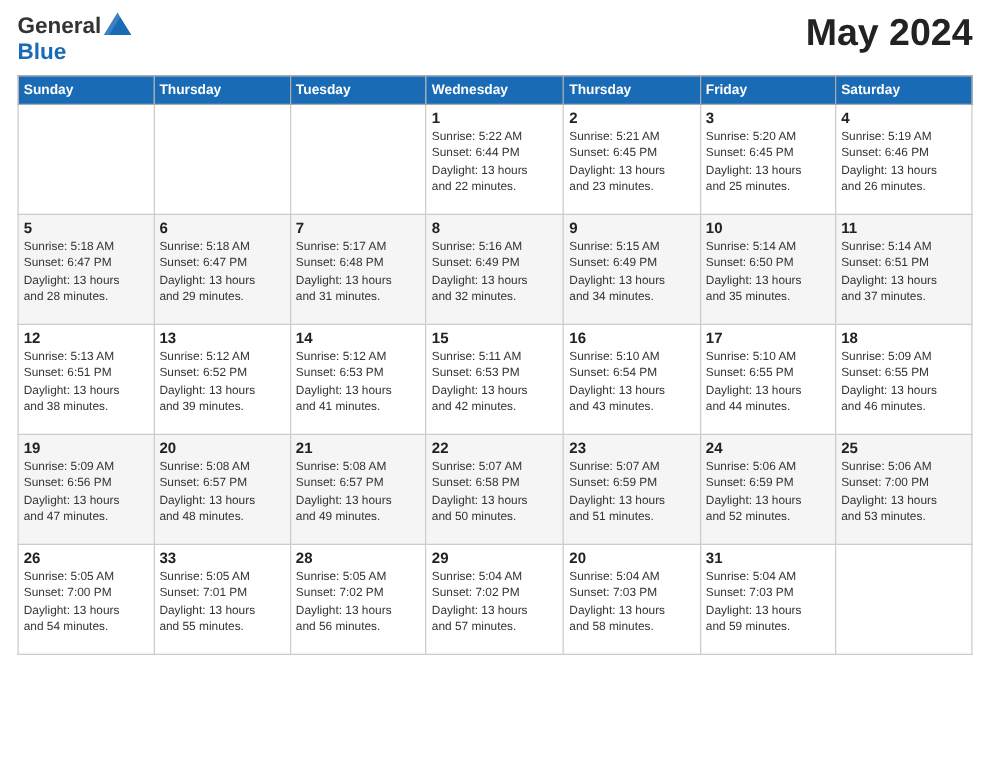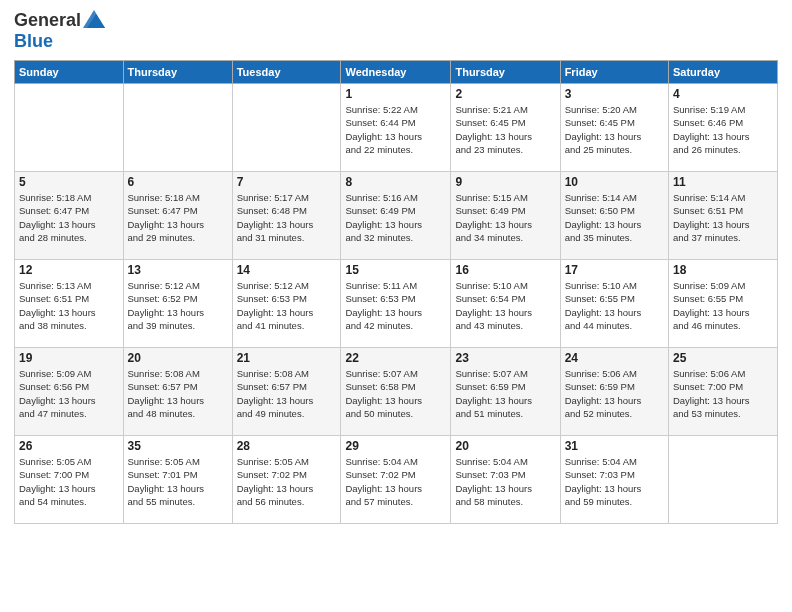--- a/index.html
+++ b/index.html
@@ -110,20 +110,21 @@
         <svg class="logo-icon" viewBox="0 0 22 18" xmlns="http://www.w3.org/2000/svg">
           <polygon points="0,18 11,0 22,18" fill="#1a6bb5" opacity="0.85"></polygon>
           <polygon points="4,18 13,4 22,18" fill="#1a6bb5"></polygon>
         </svg>
       </div>
       <div>
         <span class="logo-blue">Blue</span>
       </div>
     </div>
     <div class="title-block">
+      <div class="month-title">May 2024</div>
     </div>
   </div>
 
   <table class="calendar">
     <thead>
       <tr>
         <th>Sunday</th>
         <th>Thursday</th>
         <th>Tuesday</th>
         <th>Wednesday</th>
@@ -243,21 +244,21 @@
             <div class="day-number">25</div>
             <div class="day-info">Sunrise: 5:06 AM<br>Sunset: 7:00 PM<br>Daylight: 13 hours<br>and 53 minutes.</div>
           </td>
         </tr>
         <tr>
           <td>
             <div class="day-number">26</div>
             <div class="day-info">Sunrise: 5:05 AM<br>Sunset: 7:00 PM<br>Daylight: 13 hours<br>and 54 minutes.</div>
           </td>
           <td>
-            <div class="day-number">35</div>
+            <div class="day-number">33</div>
             <div class="day-info">Sunrise: 5:05 AM<br>Sunset: 7:01 PM<br>Daylight: 13 hours<br>and 55 minutes.</div>
           </td>
           <td>
             <div class="day-number">28</div>
             <div class="day-info">Sunrise: 5:05 AM<br>Sunset: 7:02 PM<br>Daylight: 13 hours<br>and 56 minutes.</div>
           </td>
           <td>
             <div class="day-number">29</div>
             <div class="day-info">Sunrise: 5:04 AM<br>Sunset: 7:02 PM<br>Daylight: 13 hours<br>and 57 minutes.</div>
           </td>

